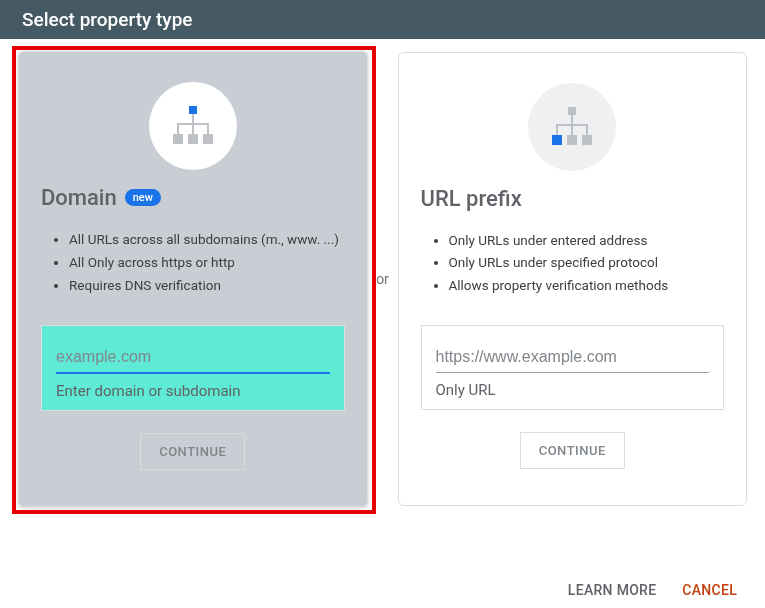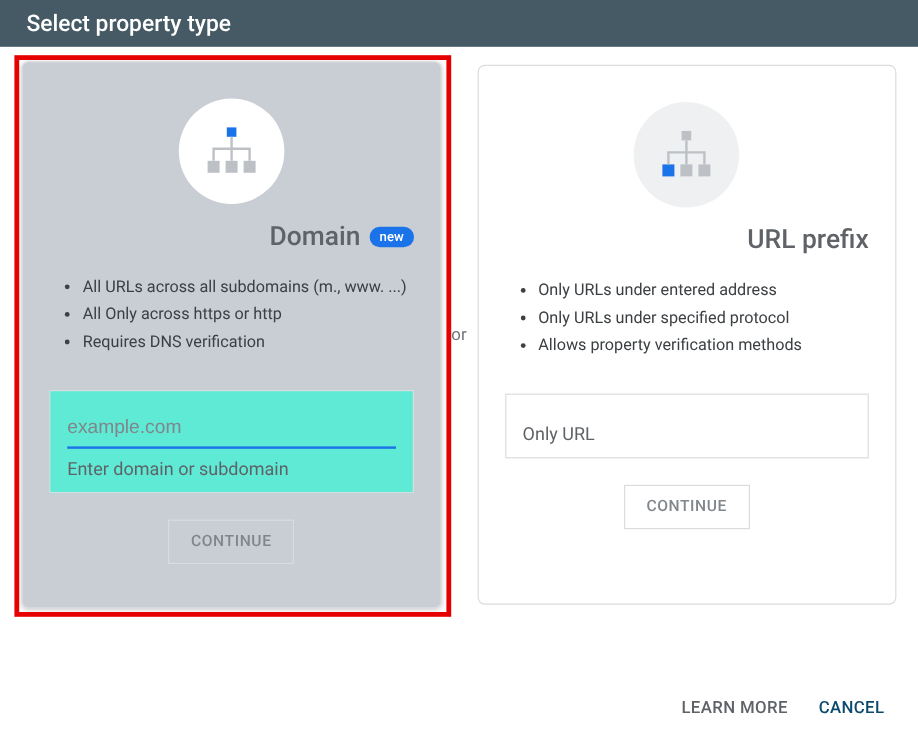--- a/index.html
+++ b/index.html
@@ -60,21 +60,21 @@
     height: 88px;
     border-radius: 50%;
     margin: 0 auto 15px auto;
     display: flex;
     align-items: center;
     justify-content: center;
   }
   .card.selected .icon-circle { background: #fff; }
   .card.unselected .icon-circle { background: #eef0f1; }
   .title-row {
-    text-align: right;
+    text-align: left;
     margin-bottom: 18px;
   }
   .card-title {
     font-size: 22px;
     font-weight: 500;
     color: #5f6368;
     display: inline-block;
     vertical-align: middle;
   }
   .badge {
@@ -140,21 +140,21 @@
   .footer {
     position: absolute;
     bottom: 10px;
     right: 28px;
     font-size: 14px;
     font-weight: 500;
     color: #5f6368;
     letter-spacing: 0.3px;
   }
   .footer span { margin-left: 22px; cursor: pointer; }
-  .footer .cancel { color: #0c4a6e; }
+  .footer .cancel { color: #c2410c; }
 </style>
 </head>
 <body>
 
 <div class="header">
   <span>Select property type</span>
 </div>
 
 <div class="content">
 
@@ -202,20 +202,21 @@
       </div>
       <div class="title-row">
         <span class="card-title">URL prefix</span>
       </div>
       <ul class="features">
         <li>Only URLs under entered address</li>
         <li>Only URLs under specified protocol</li>
         <li>Allows property verification methods</li>
       </ul>
       <div class="input-wrap">
+        <input class="text-input" type="text" placeholder="https://www.example.com" style="">
         <div class="helper">Only URL</div>
       </div>
       <button class="continue-btn">CONTINUE</button>
     </div>
   </div>
 
 </div>
 
 <div class="footer">
   <span>LEARN MORE</span>

